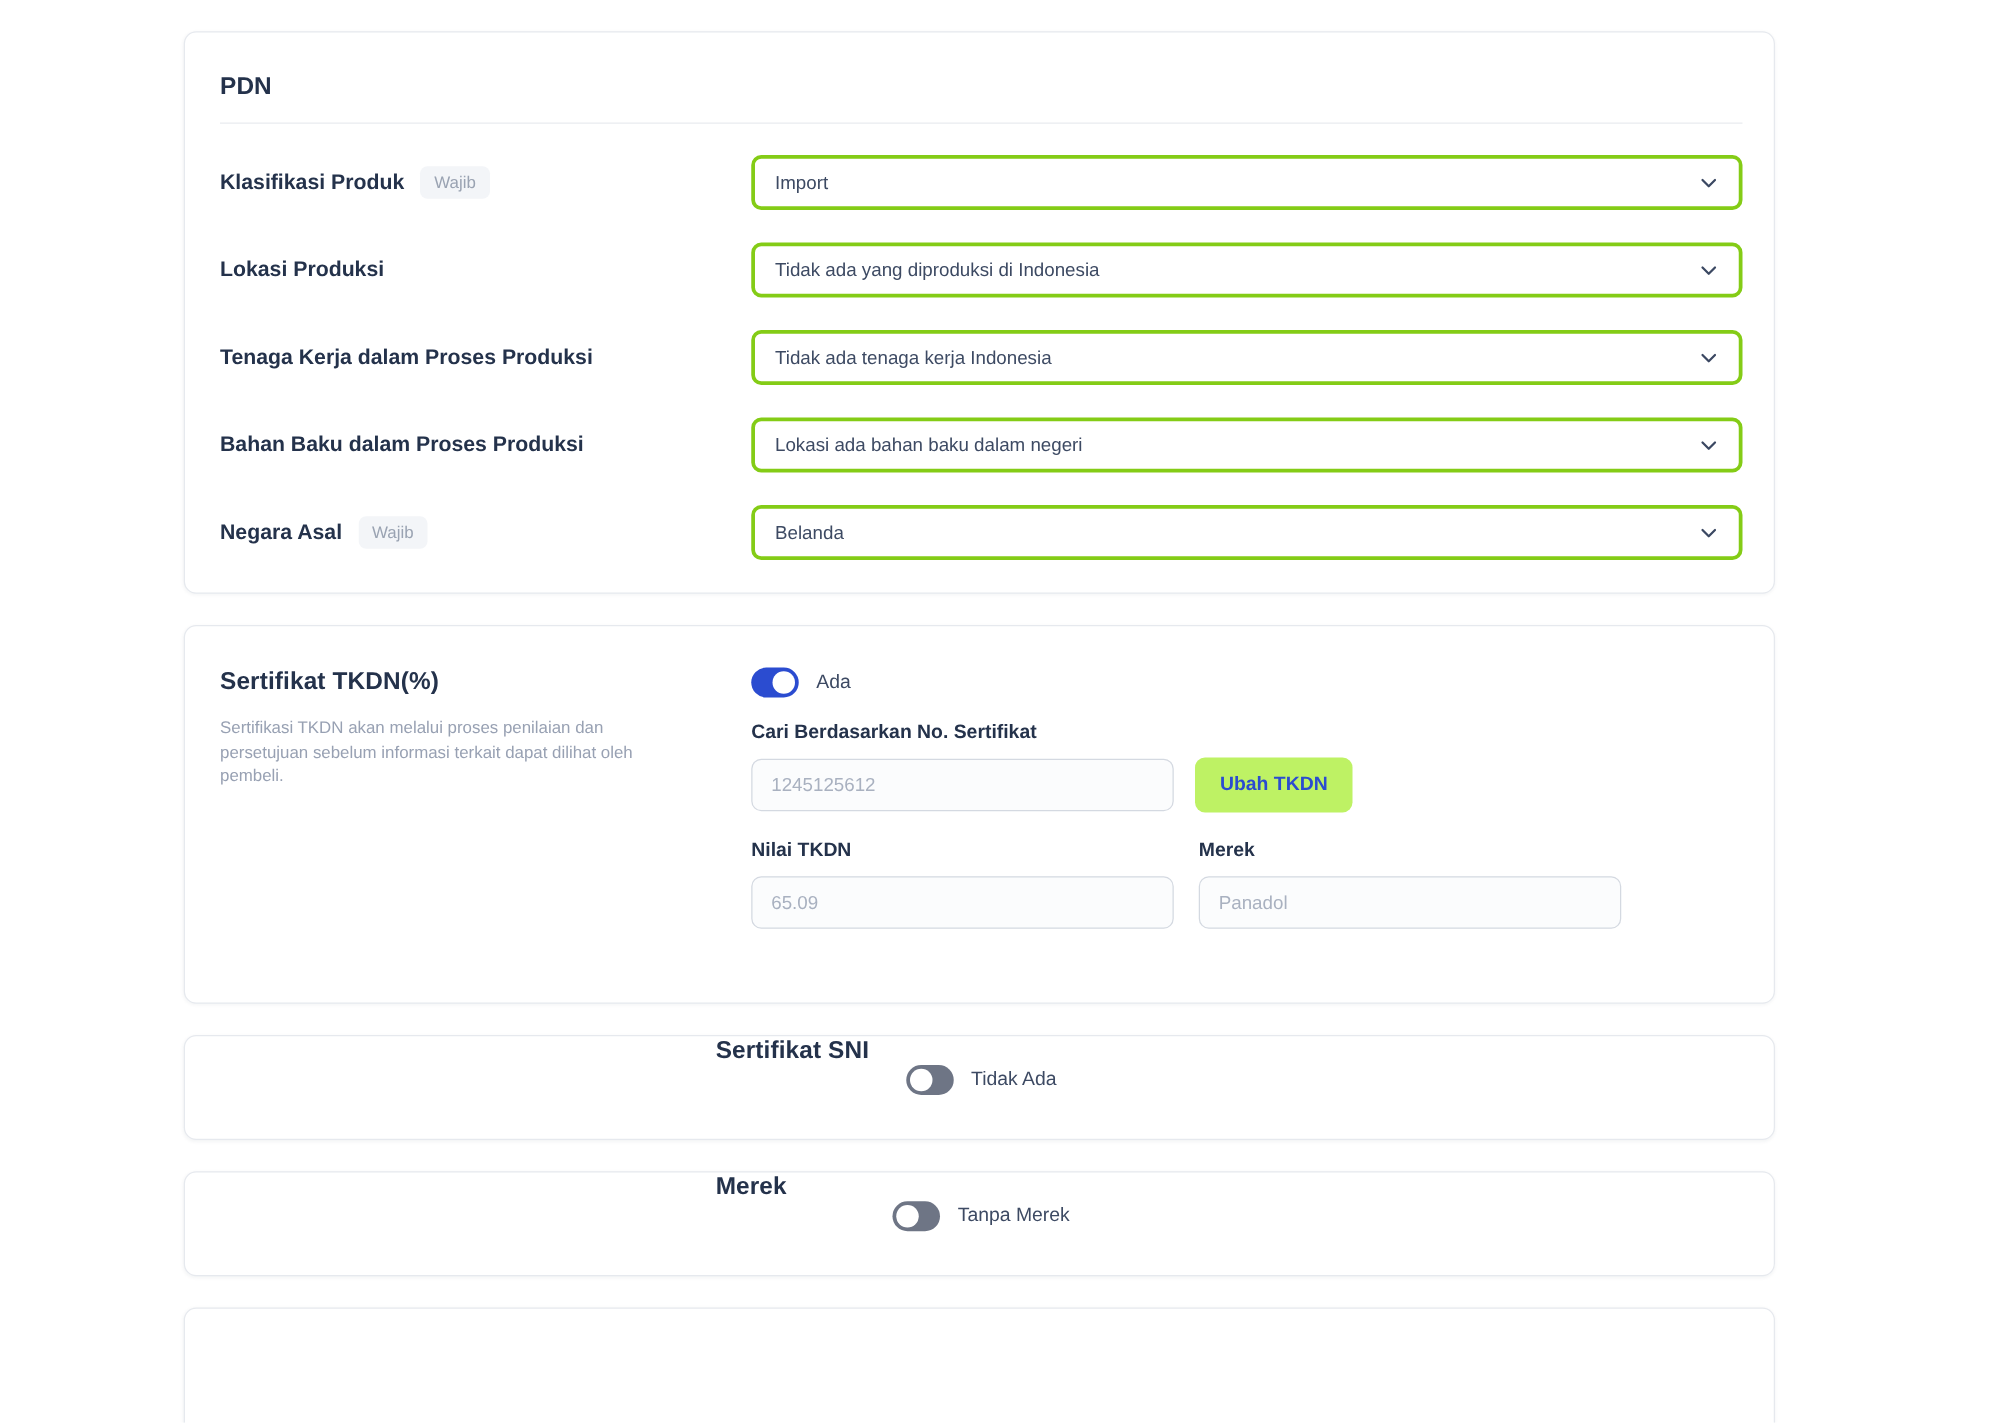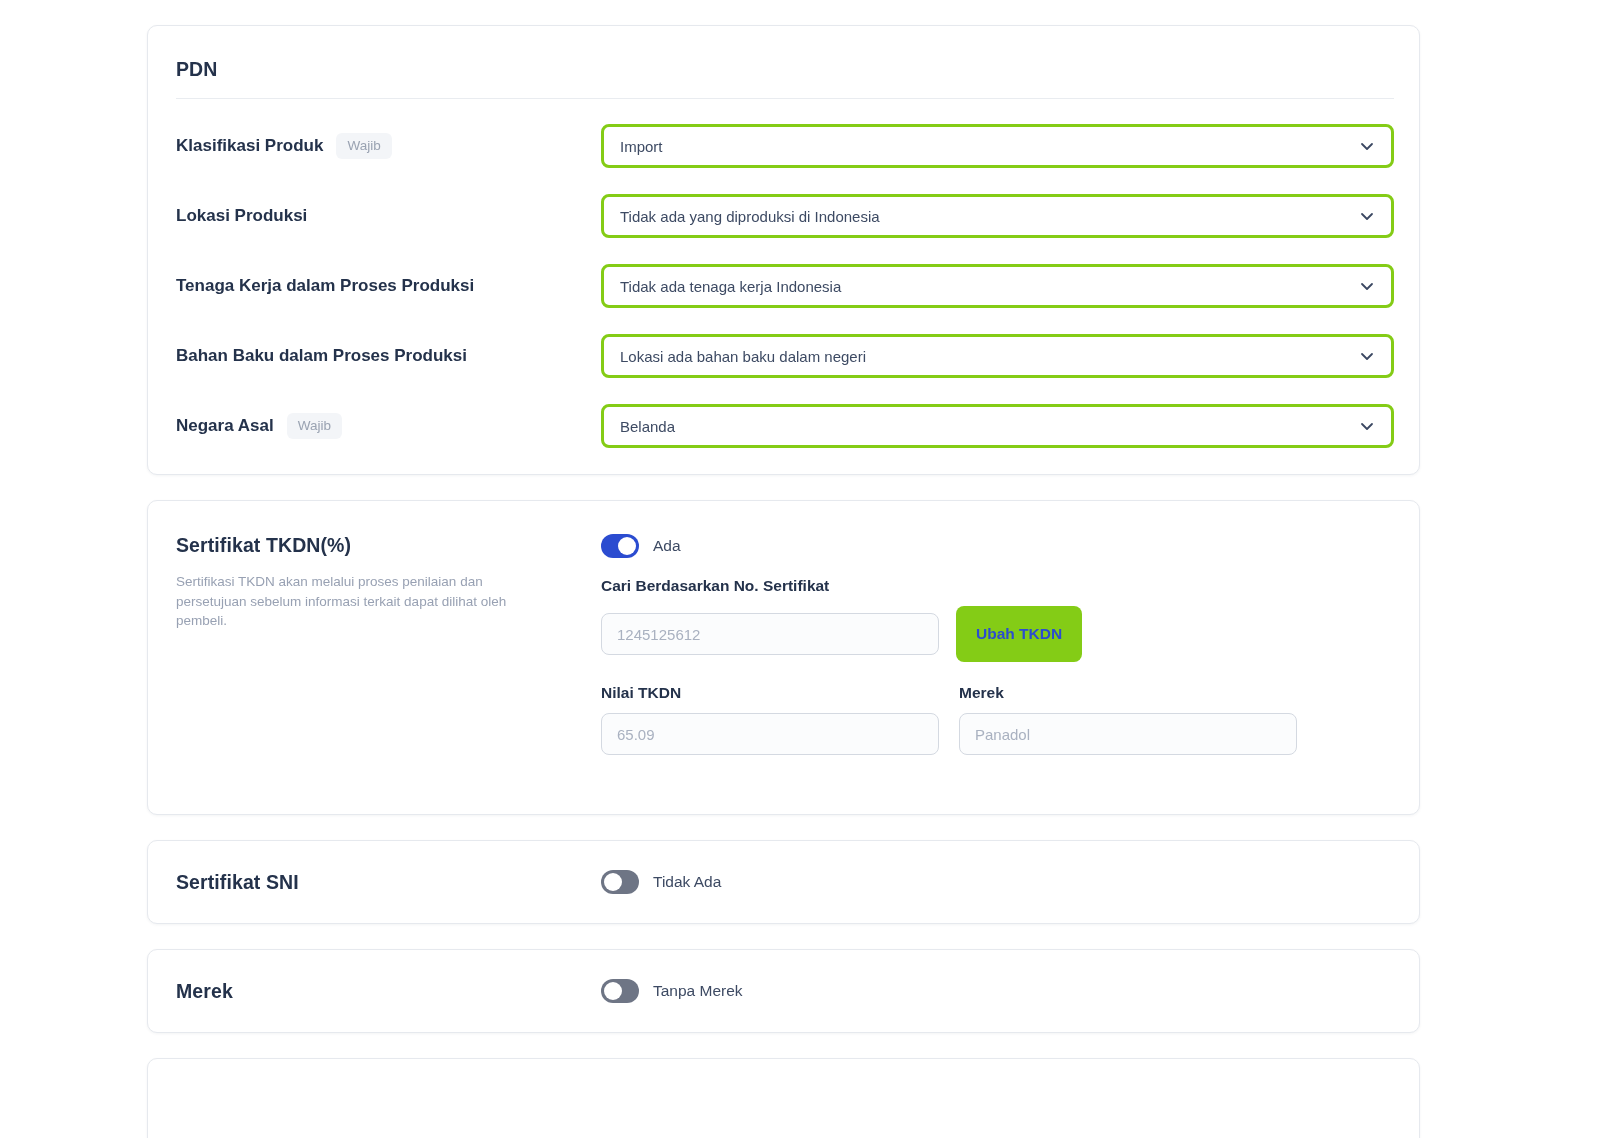--- a/index.html
+++ b/index.html
@@ -37,34 +37,34 @@
   .toggle.off { background:#6e7585; }
   .toggle .knob { position:absolute; top:3px; width:18px; height:18px; border-radius:50%; background:#fff; }
   .toggle.on  .knob { right:3px; }
   .toggle.off .knob { left:3px; }
   .toggle-label { font-size:15.5px; color:#3d4a63;text-align:right; }
   .input-label { font-size:15.5px; font-weight:700; color:#24324b; margin-bottom:11px; }
   .search-row { display:flex; align-items:center; margin-bottom:22px; }
   .text-input { width:338px; height:42px; border:1px solid #d4d9e1; border-radius:8px;
     background:#fbfcfd; color:#a9b1c0; font-size:15px; padding:0 15px;
     font-family:"Liberation Sans", sans-serif; outline:none; }
-  .btn-secondary { margin-left:17px; height:56px; padding:0 20px; background:#84cc16;
+  .btn-secondary { margin-left:17px; height:44px; padding:0 20px; background:#bef264;
     border:none; border-radius:8px; color:#2b4cd0; font-size:15.5px; font-weight:700;
     font-family:"Liberation Sans", sans-serif; cursor:pointer; }
   .fields-row { display:flex; gap:20px; margin-bottom:19px; }
   .success-banner { border:1px solid #2aa96a; border-left:4px solid #2aa96a; background:#ecf9f1;
     border-radius:6px; height:61px; max-width:794px; display:flex; align-items:center;
     padding:0 24px; gap:14px; }
   .check-icon { width:26px; height:26px; border-radius:50%; background:#1fa863; flex-shrink:0;
     display:flex; align-items:center; justify-content:center; }
   .check-icon svg { width:14px; height:14px; }
   .banner-text { font-size:15px; color:#31405c; }
 
   
-  .card-simple { height:84px; display:flex; align-items:center; padding:0 25px 0 28px; }
+  .card-simple { height:84px; display:flex; align-items:center; padding:0 25px 0 28px;flex-direction:column; }
   .card-simple .label-col { padding-right:0; }
 
   
   .card-partial { padding:56px 25px 30px 28px; height:120px; }
 </style>
 </head>
 <body>
 
 <div class="page">
 

